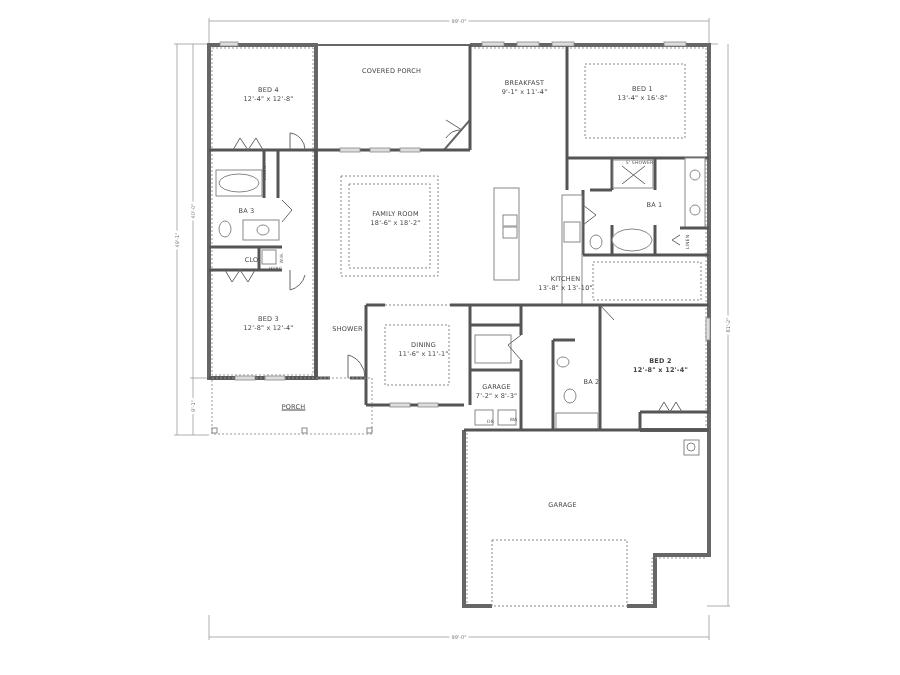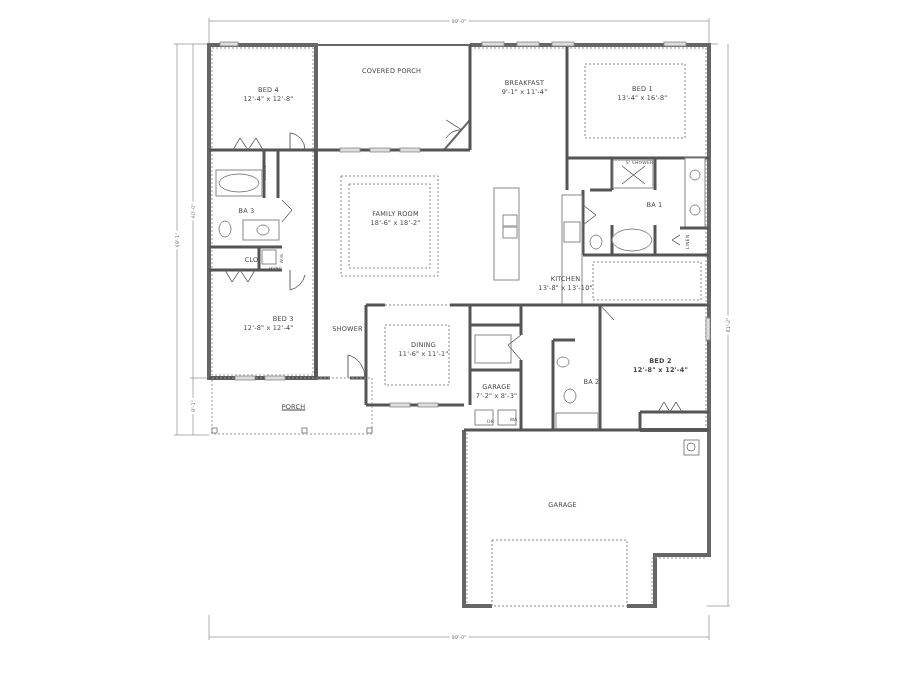--- a/index.html
+++ b/index.html
@@ -221,21 +221,21 @@
 <div class="lbl" style="left:648px;top:205px;">
   <span class="name">BA 1</span>
 </div>
 <div class="lbl" style="left:245px;top:260px;">
   <span class="name">CLO</span>
 </div>
 <div class="lbl" style="left:531px;top:284px;margin-left:28px;">
   <span class="name">KITCHEN</span>
   <span class="size">13'-8" x 13'-10"</span>
 </div>
-<div class="lbl" style="left:262px;top:324px;text-align:right;">
+<div class="lbl" style="left:262px;top:324px;">
   <span class="name">BED 3</span>
   <span class="size">12'-8" x 12'-4"</span>
 </div>
 <div class="lbl" style="left:341px;top:329px;">
   <span class="name">SHOWER</span>
 </div>
 <div class="lbl" style="left:417px;top:350px;">
   <span class="name">DINING</span>
   <span class="size">11'-6" x 11'-1"</span>
 </div>

